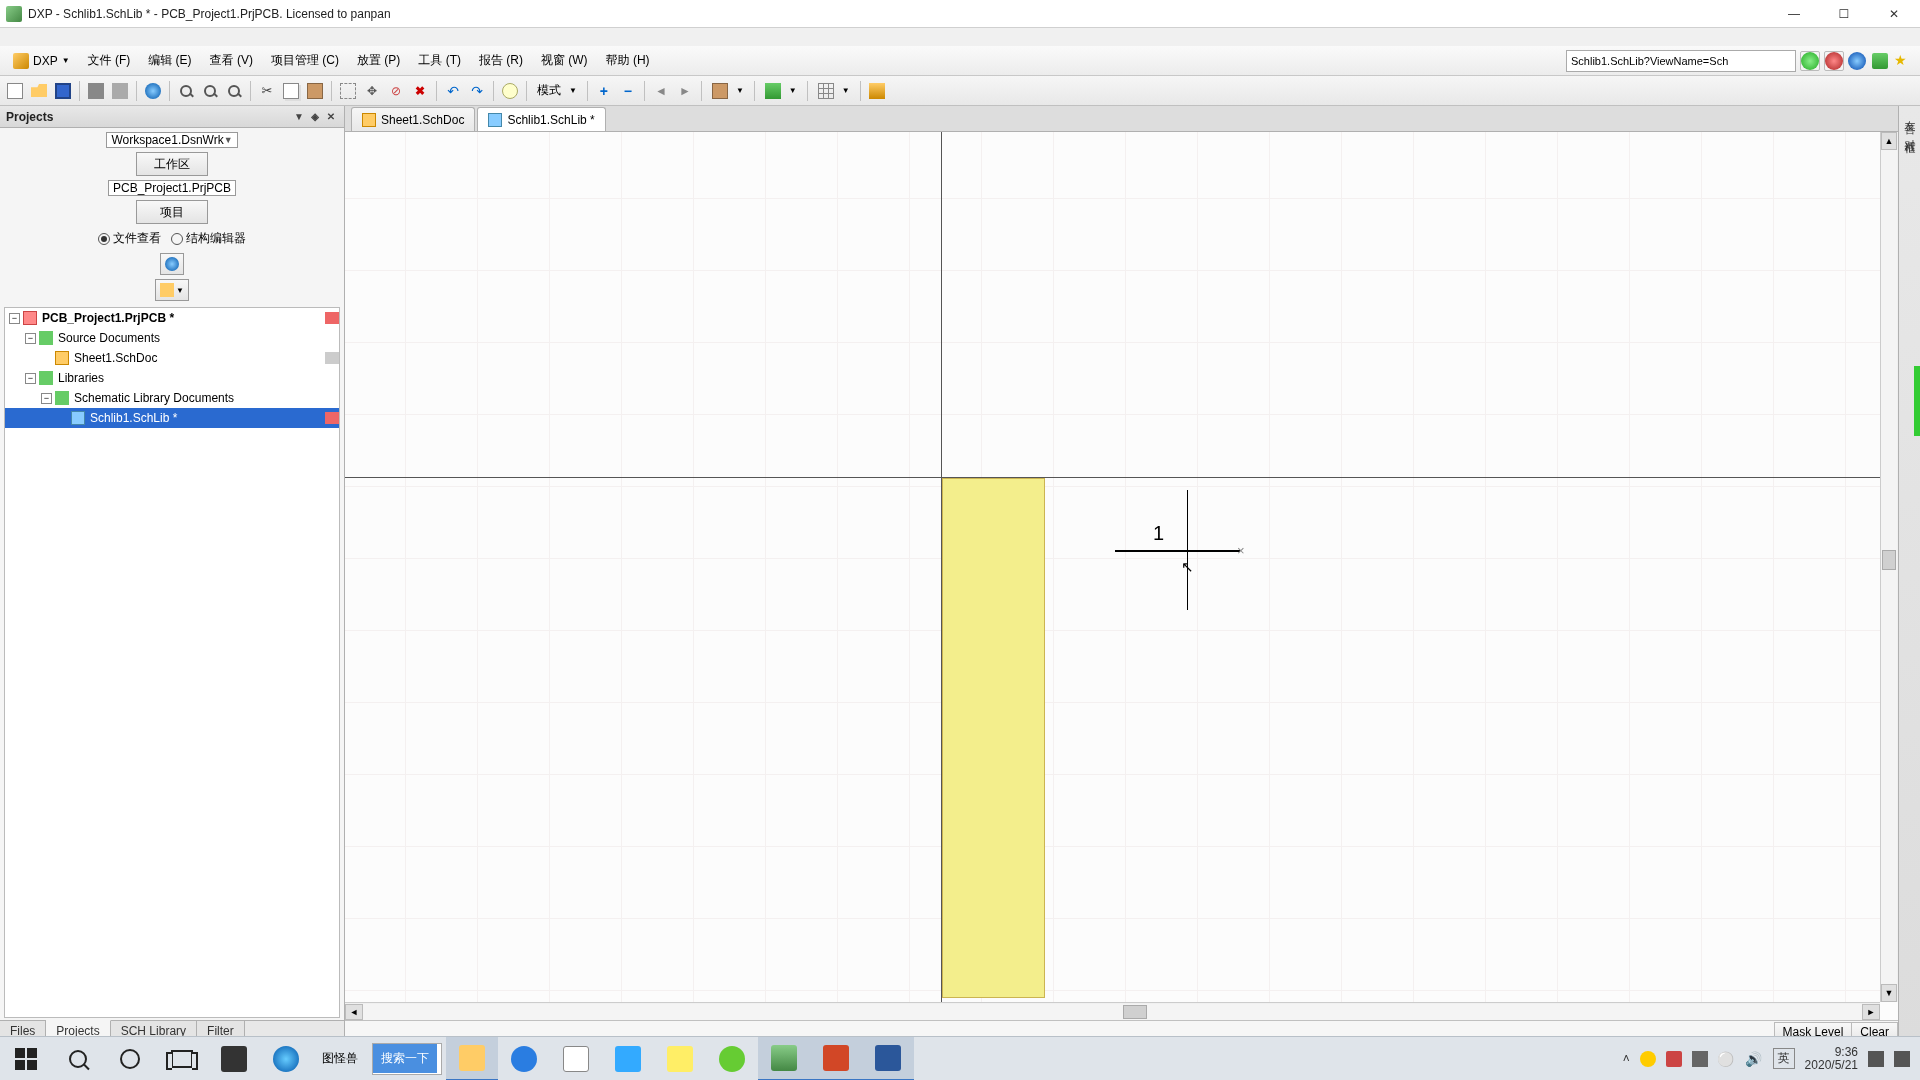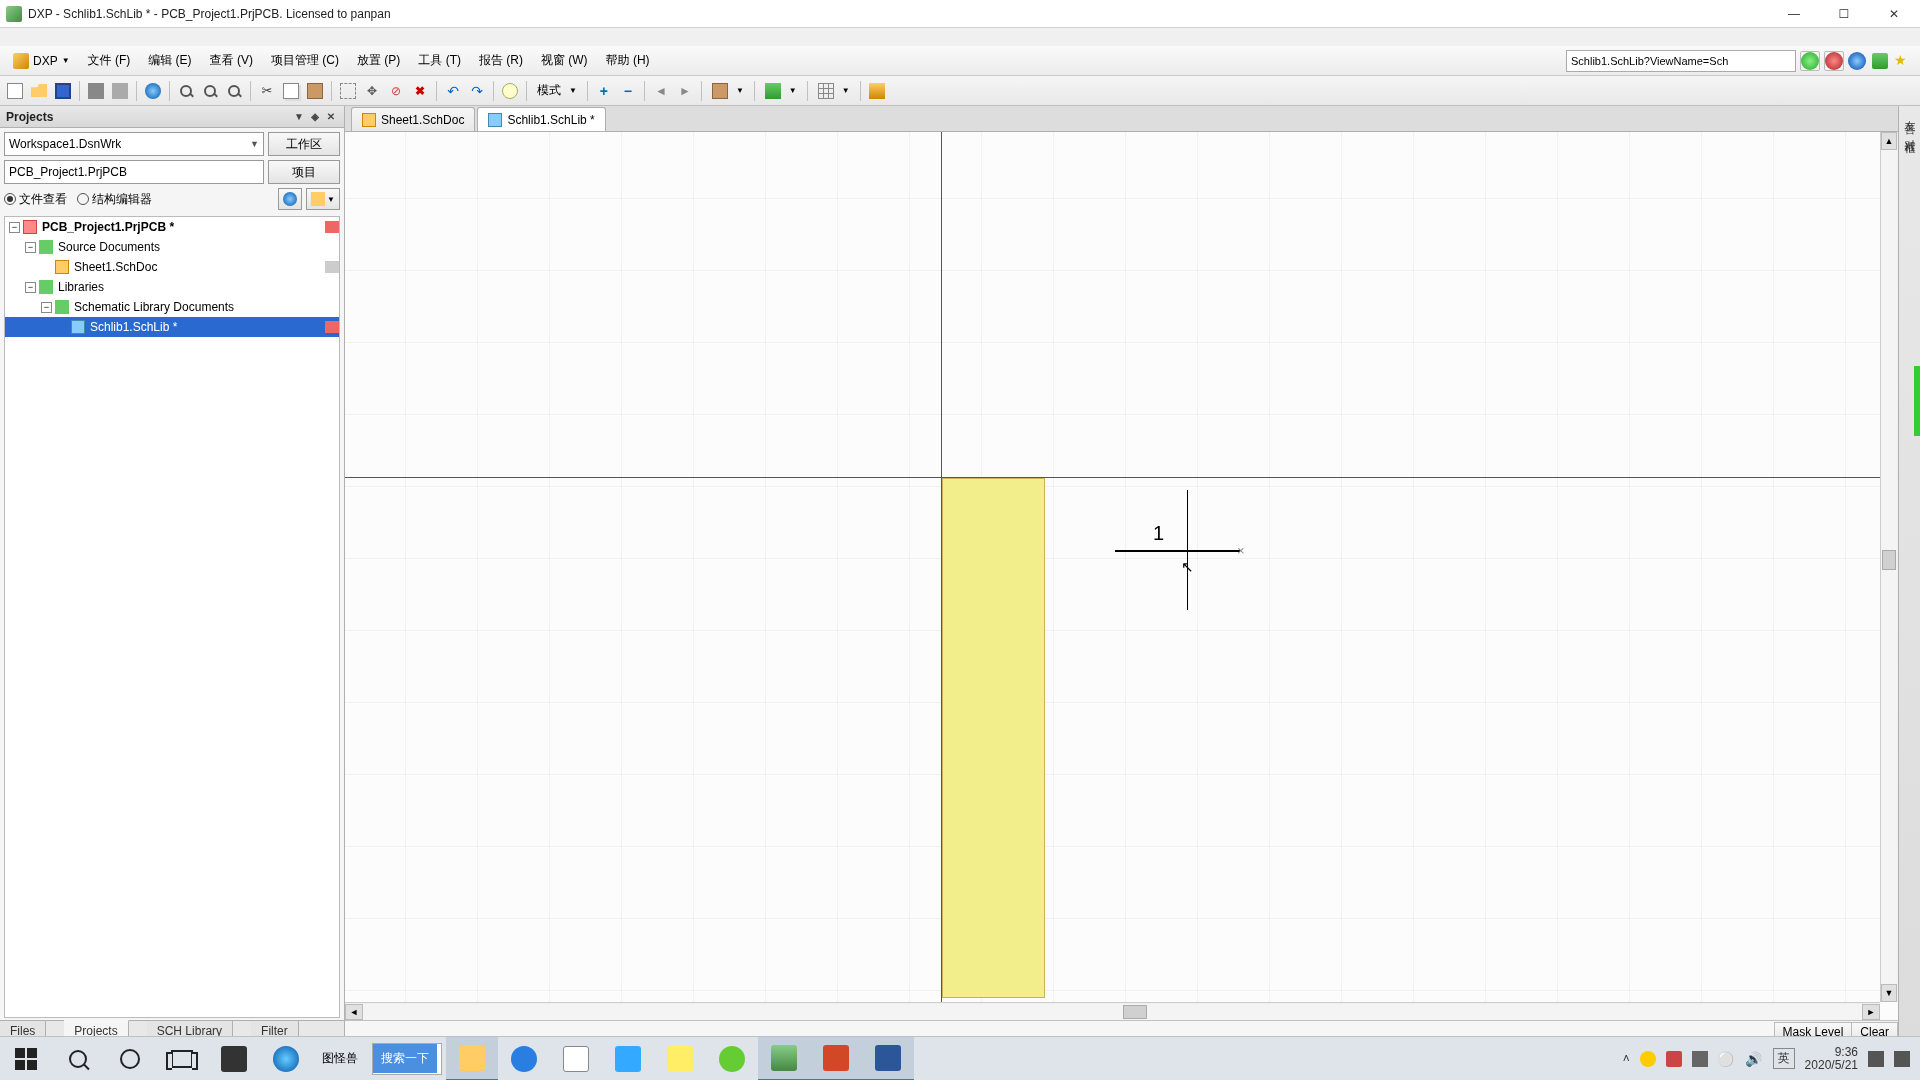--- a/index.html
+++ b/index.html
@@ -51,21 +51,21 @@
 .ico-img{ background:linear-gradient(#fc6,#c80);}
 
 .workspace{ display:flex; height: calc(1080px - 28px - 30px - 30px - 56px);}
 
 .left-panel{ width:345px; background:#f5f5f5; border-right:1px solid #b0b0b0; display:flex; flex-direction:column;}
 .panel-header{ height:22px; background:linear-gradient(#e8e8e8,#d8d8d8); border-bottom:1px solid #b0b0b0; display:flex; align-items:center; padding:0 6px; font-weight:bold; color:#222;}
 .panel-header .hdr-right{ margin-left:auto; display:flex; gap:2px;}
 .hdr-btn{ width:14px;height:14px; display:flex;align-items:center;justify-content:center; font-size:10px; color:#444;}
 
 .proj-controls{ padding:4px; display:flex; flex-direction:column; gap:4px;}
-.row{ display:flex; gap:4px; align-items:center;}
+.row{ display:flex; gap:4px; align-items:center;flex-direction:column;}
 .combo{ flex:1; height:24px; border:1px solid #999; background:#fff; padding:0 4px; display:flex; align-items:center; justify-content:space-between;}
 .combo .arrow{ font-size:9px; color:#555;}
 .btn-wk{ width:72px; height:24px; border:1px solid #999; background:linear-gradient(#f8f8f8,#e4e4e4); display:flex;align-items:center;justify-content:center;}
 .textbox { flex:1; height:24px; border:1px solid #999; background:#fff; padding:0 4px; display:flex; align-items:center;}
 .radio-row{ display:flex; gap:10px; align-items:center; padding:2px 0;}
 .radio{ display:flex; align-items:center; gap:3px;}
 .radio .dot{ width:12px;height:12px;border:1px solid #555;border-radius:50%; display:flex;align-items:center;justify-content:center;}
 .radio.checked .dot::after{content:'';width:6px;height:6px;border-radius:50%;background:#333;}
 .mini-btn{ width:24px;height:22px;border:1px solid #999;background:linear-gradient(#f8f8f8,#e4e4e4);display:flex;align-items:center;justify-content:center;}
 .mini-ico-blue{ width:14px;height:14px;background:radial-gradient(#8cf,#05a);border-radius:50%;}
@@ -77,21 +77,21 @@
 .node-ico{ width:14px;height:14px;}
 .ico-proj{ background:#f88; border:1px solid #c44;}
 .ico-folder{ background:#6c6;}
 .ico-doc{ background:#fc6; border:1px solid #c80;}
 .tree-node.selected{ background:#2a6ad0; color:#fff;}
 .tree-node .lbl{ flex:1; padding-left:2px;}
 .tree-node .tag{ width:14px;height:12px;}
 .tag-red{ background:#e66;}
 .tag-gray{ background:#ccc;}
 
-.panel-tabs{ height:22px; display:flex; border-top:1px solid #b0b0b0; background:#e8e8e8;gap:18px;}
+.panel-tabs{ height:22px; display:flex; border-top:1px solid #b0b0b0; background:#e8e8e8;}
 .ptab{ padding:3px 10px; border-right:1px solid #b0b0b0; background:#e4e4e4; color:#333;}
 .ptab.active{ background:#f5f5f5; font-weight:normal; border-top:1px solid #f5f5f5; margin-top:-1px;}
 
 .right-sidebar{ width:22px; background:linear-gradient(#e8e8e8,#dcdcdc); border-left:1px solid #b0b0b0; position:relative;}
 .right-sidebar .vtext{ writing-mode: vertical-rl; text-orientation: upright; padding:6px 3px; font-size:11px; color:#333; letter-spacing:2px;}
 .green-bar{ position:absolute; right:0; top:260px; width:6px; height:70px; background:#3c3;}
 
 .editor-area{ flex:1; display:flex; flex-direction:column; background:#fff;}
 .doc-tabs{ height:26px; background:#ddd; border-bottom:1px solid #b0b0b0; display:flex; align-items:flex-end; padding-left:6px;}
 .dtab{ height:24px; padding:0 10px; display:flex; align-items:center; gap:5px; background:linear-gradient(#f6f6f6,#e8e8e8); border:1px solid #b0b0b0; border-bottom:none; border-top-left-radius:3px; border-top-right-radius:3px; margin-right:2px;}

